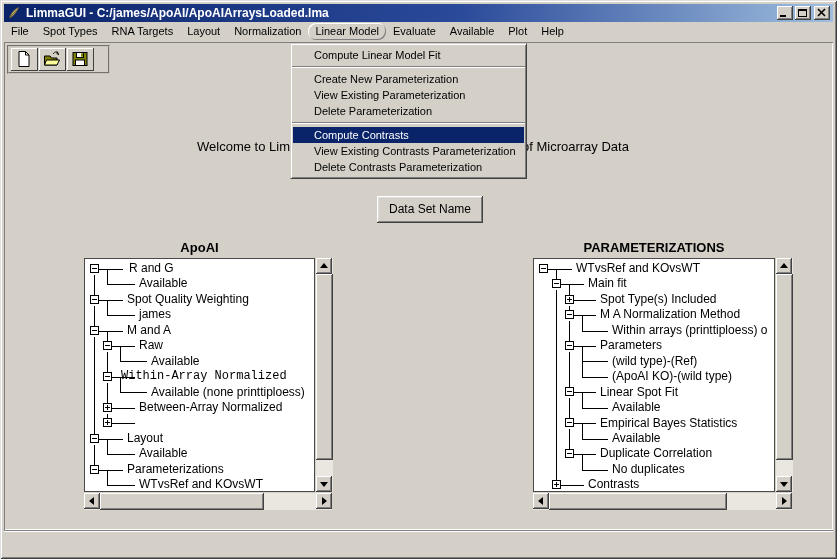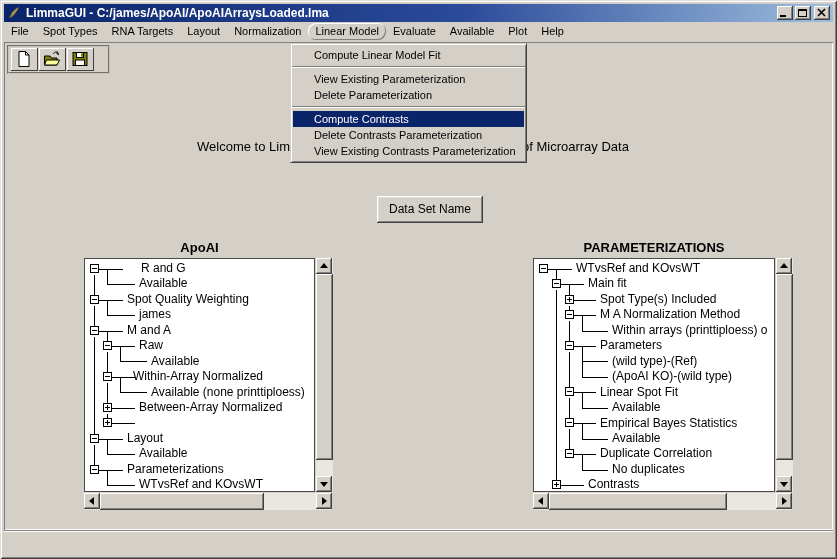--- a/index.html
+++ b/index.html
@@ -167,21 +167,21 @@
   <div class="dataset-btn">Data Set Name</div>
 
   <div class="tree-title" style="left:84px;width:231px">ApoAI</div>
   <div class="tree-title" style="left:533px;width:242px">PARAMETERIZATIONS</div>
 
   <div class="tcanvas" id="tree-left" style="left:84px;width:231px">
       <div class="tline" style="left: 14px; top: 10px; width: 24px; height: 1px;"></div>
       <div class="tline" style="left: 9px; top: 16px; width: 1px; height: 2.45px;"></div>
       <div class="tline" style="left: 22px; top: 10px; width: 1px; height: 8.45px;"></div>
       <div class="tbox" style="left: 5px; top: 5px;"></div>
-      <div class="tlabel" style="left: 56px; top: 2px; line-height: 15.45px; text-align: right;">R and G</div>
+      <div class="tlabel" style="left: 44px; top: 2px; line-height: 15.45px; text-align: right;">R and G</div>
       <div class="tline" style="left: 9px; top: 17.45px; width: 1px; height: 16.45px;"></div>
       <div class="tline" style="left: 22px; top: 17.45px; width: 1px; height: 7.55px;"></div>
       <div class="tline" style="left: 22px; top: 25px; width: 28px; height: 1px;"></div>
       <div class="tlabel" style="left: 54px; top: 17.45px; line-height: 15.45px;">Available</div>
       <div class="tline" style="left: 14px; top: 41px; width: 24px; height: 1px;"></div>
       <div class="tline" style="left: 9px; top: 32.9px; width: 1px; height: 3.1px;"></div>
       <div class="tline" style="left: 9px; top: 47px; width: 1px; height: 2.35px;"></div>
       <div class="tline" style="left: 22px; top: 41px; width: 1px; height: 8.35px;"></div>
       <div class="tbox" style="left: 5px; top: 36px;"></div>
       <div class="tlabel" style="left: 42px; top: 32.9px; line-height: 15.45px;">Spot Quality Weighting</div>
@@ -206,21 +206,21 @@
       <div class="tline" style="left: 22px; top: 94.7px; width: 1px; height: 16.45px;"></div>
       <div class="tline" style="left: 35px; top: 94.7px; width: 1px; height: 7.3px;"></div>
       <div class="tline" style="left: 35px; top: 102px; width: 27px; height: 1px;"></div>
       <div class="tlabel" style="left: 66px; top: 94.7px; line-height: 15.45px;">Available</div>
       <div class="tline" style="left: 9px; top: 110.15px; width: 1px; height: 16.45px;"></div>
       <div class="tline" style="left: 27px; top: 118px; width: 23px; height: 1px;"></div>
       <div class="tline" style="left: 22px; top: 110.15px; width: 1px; height: 2.85px;"></div>
       <div class="tline" style="left: 22px; top: 124px; width: 1px; height: 2.6px;"></div>
       <div class="tline" style="left: 35px; top: 118px; width: 1px; height: 8.6px;"></div>
       <div class="tbox" style="left: 18px; top: 113px;"></div>
-      <div class="tlabel" style="left: 48px; top: 110.15px; line-height: 15.45px;">Within-Array Normalized</div>
+      <div class="tlabel" style="left: 36px; top: 110.15px; line-height: 15.45px; font-family: Liberation Mono, monospace;">Within-Array Normalized</div>
       <div class="tline" style="left: 9px; top: 125.6px; width: 1px; height: 16.45px;"></div>
       <div class="tline" style="left: 22px; top: 125.6px; width: 1px; height: 16.45px;"></div>
       <div class="tline" style="left: 35px; top: 125.6px; width: 1px; height: 7.4px;"></div>
       <div class="tline" style="left: 35px; top: 133px; width: 27px; height: 1px;"></div>
       <div class="tlabel" style="left: 66px; top: 125.6px; line-height: 15.45px;">Available (none printtiploess)</div>
       <div class="tline" style="left: 9px; top: 141.05px; width: 1px; height: 16.45px;"></div>
       <div class="tline" style="left: 27px; top: 149px; width: 23px; height: 1px;"></div>
       <div class="tline" style="left: 22px; top: 141.05px; width: 1px; height: 2.95px;"></div>
       <div class="tline" style="left: 22px; top: 155px; width: 1px; height: 2.5px;"></div>
       <div class="tbox plus" style="left: 18px; top: 144px;"></div>
@@ -369,23 +369,24 @@
       </div>
     <div class="sb-thumb" style="left:16px;top:0;width:178px;height:17px"></div>
     <div class="sb-btn" style="left:243px;top:0">
         <div class="tri right"></div>
       </div>
   </div>
 
   <div class="dropdown" id="dropdown">
       <div class="menu-item">Compute Linear Model Fit</div>
       <div class="menu-sep"></div>
+      <div class="menu-item">Create New Parameterization</div>
       <div class="menu-item">View Existing Parameterization</div>
       <div class="menu-item">Delete Parameterization</div>
       <div class="menu-sep"></div>
       <div class="menu-item hl">Compute Contrasts</div>
+      <div class="menu-item">View Existing Contrasts Parameterization</div>
       <div class="menu-item">Delete Contrasts Parameterization</div>
-      <div class="menu-item">View Existing Contrasts Parameterization</div>
     </div>
 
   <div class="statusbar"></div>
 
 </div>
 
 </body></html>

